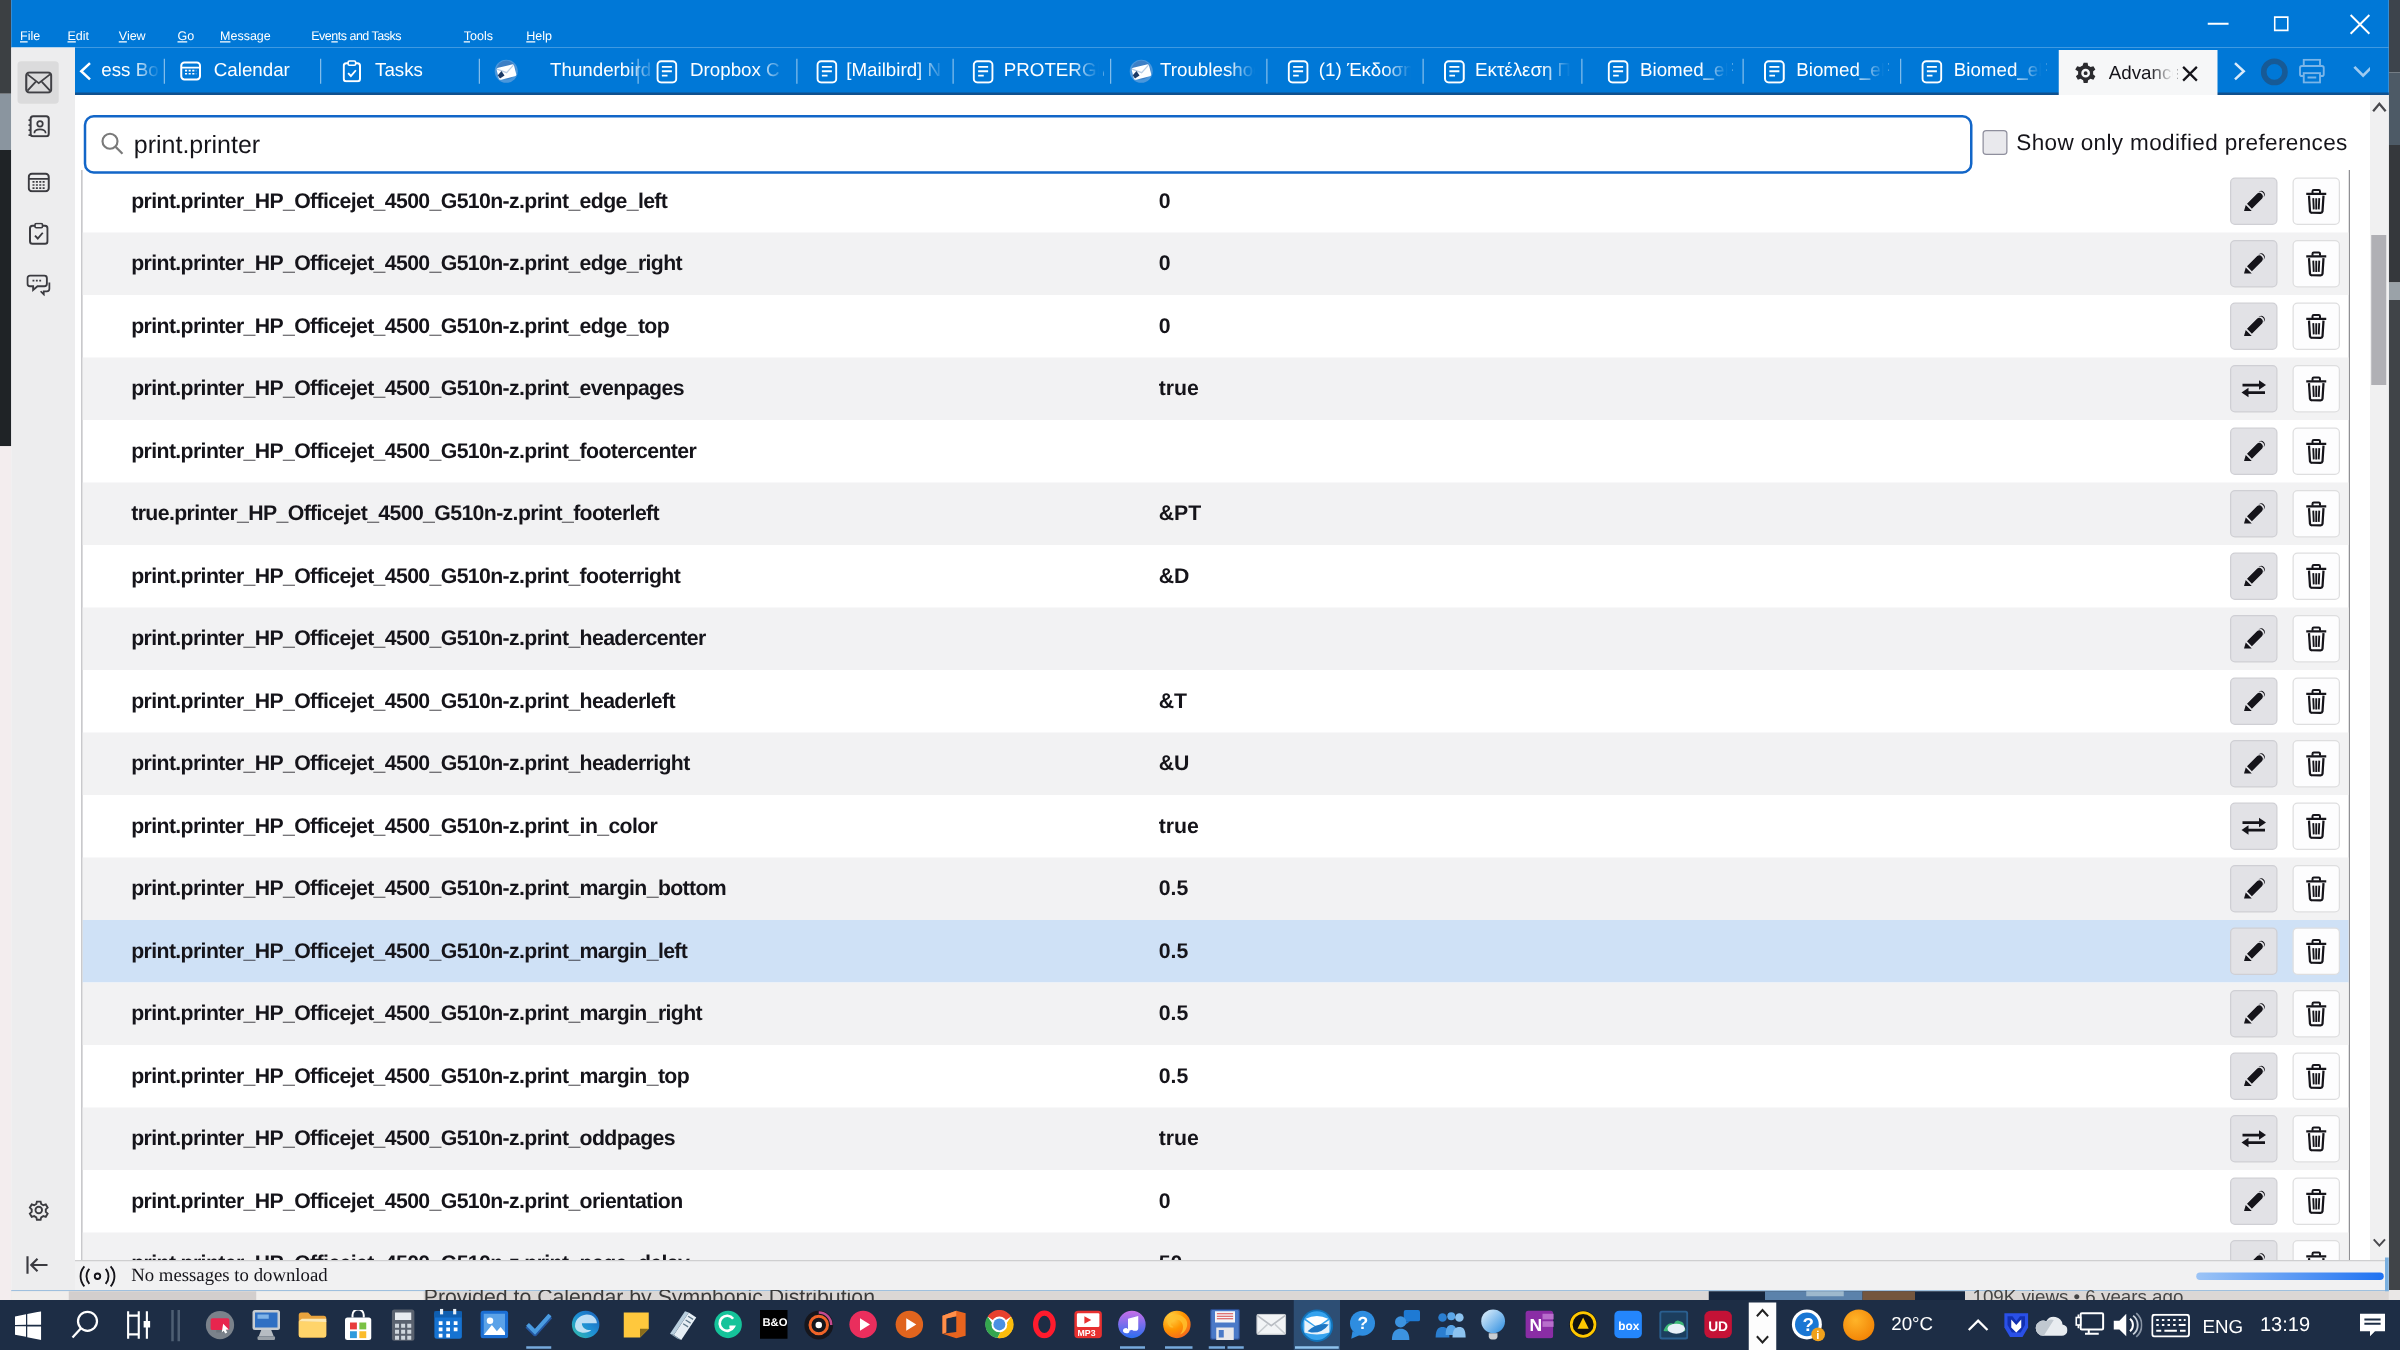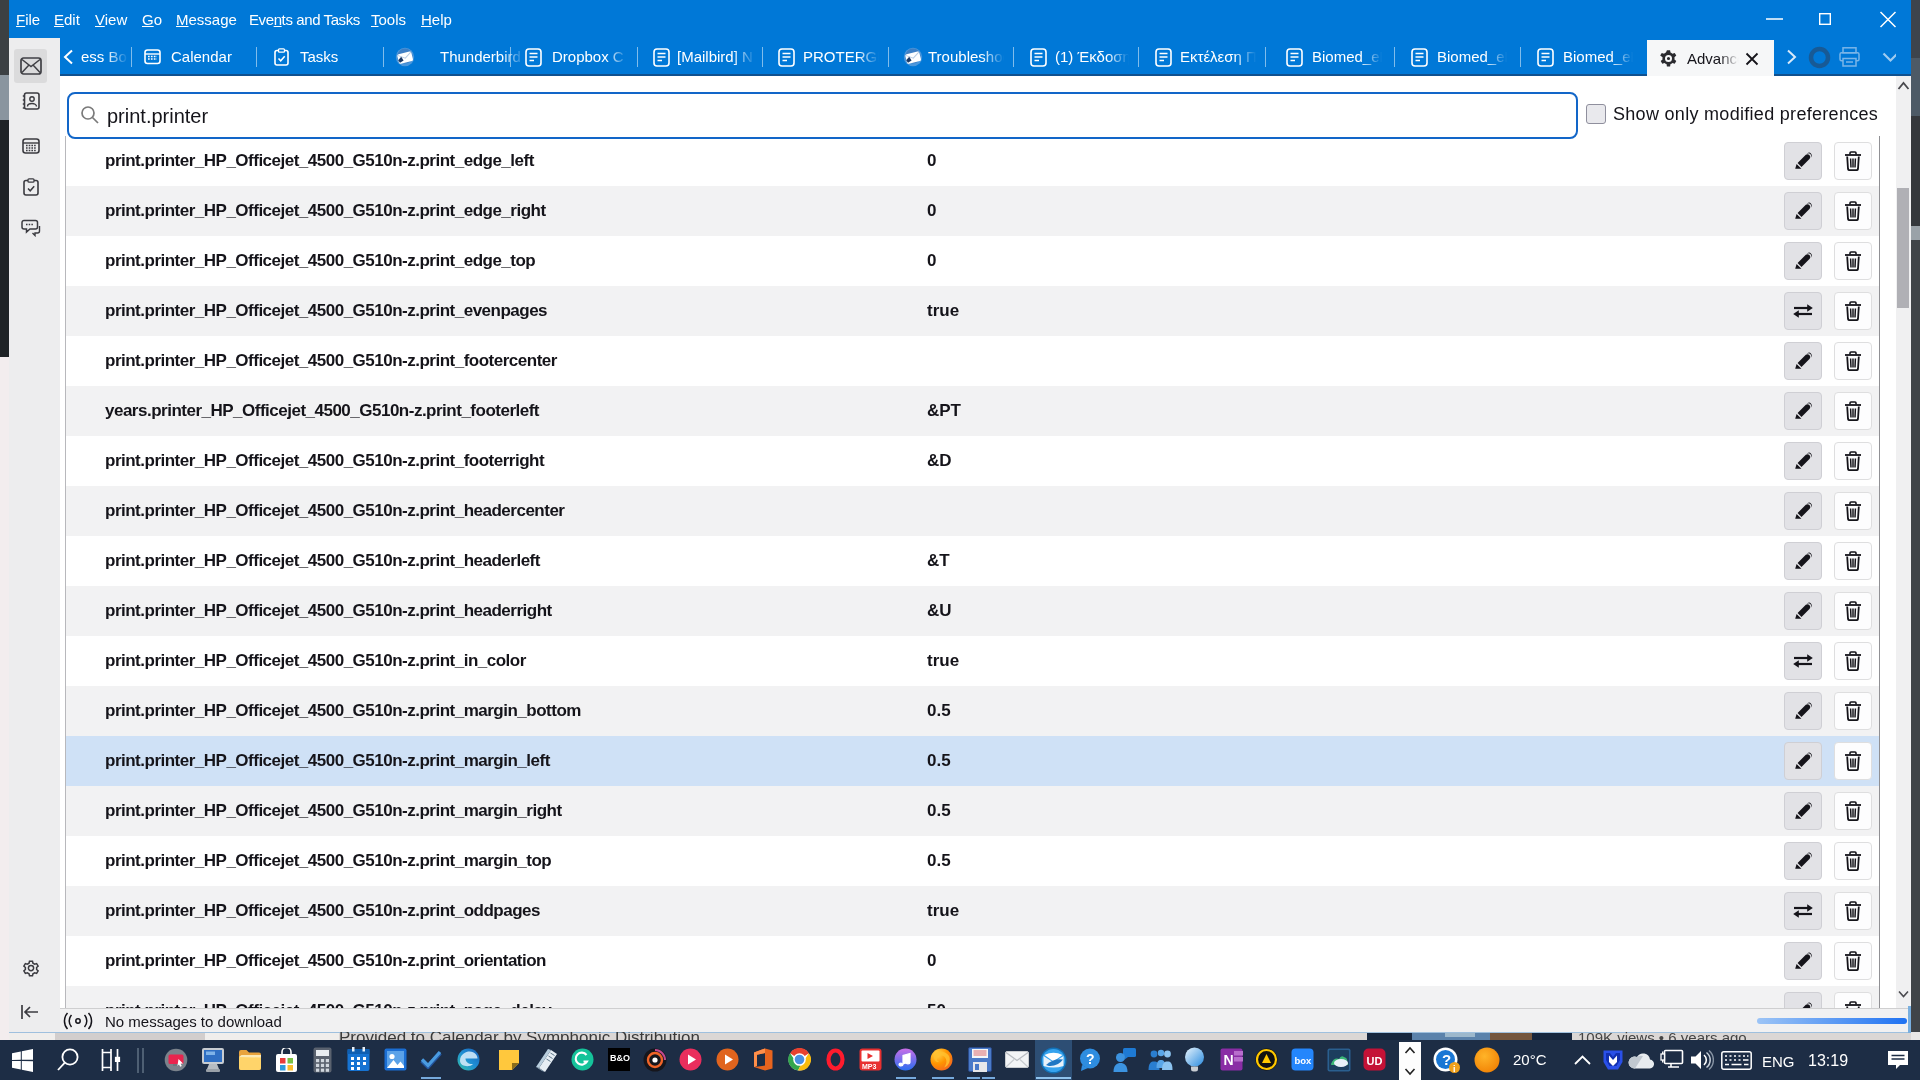--- a/index.html
+++ b/index.html
@@ -2,21 +2,21 @@
 <html><head>
 <meta charset="utf-8">
 <style>
 * { margin:0; padding:0; box-sizing:border-box; }
 html,body { width:1920px; height:1080px; overflow:hidden; }
 body { font-family:"Liberation Sans", sans-serif; position:relative; background:#fff; }
 .abs { position:absolute; }
 svg { display:block; }
 
 #titlebar { left:9px; top:0; width:1902px; height:38px; background:#0078d7; }
-.menuitem { position:absolute; top:11px; color:#fff; font-size:15px; white-space:nowrap; }
+.menuitem { position:absolute; top:24px; color:#fff; font-size:10px; white-space:nowrap; }
 .winctl { position:absolute; top:0; height:38px; color:#fff; }
 
 #sidebar { left:9px; top:38px; width:51px; height:994px; background:#ededee; }
 .sideicon { position:absolute; }
 
 #tabstrip { left:60px; top:38px; width:1836px; height:38px; background:#0078d7; }
 #tsright { left:1896px; top:38px; width:15px; height:38px; background:#0078d7; border-bottom:2px solid #10518f; }
 .tabsep { position:absolute; top:9px; width:1px; height:20px; background:rgba(255,255,255,.5); }
 .tablabel { position:absolute; top:10px; color:#fff; font-size:15px; white-space:nowrap; overflow:hidden; }
 .fade:after { content:""; position:absolute; right:0; top:0; bottom:0; width:26px; background:linear-gradient(90deg, rgba(0,120,215,0), #0078d7 85%); }
@@ -37,21 +37,21 @@
 .rname { position:absolute; left:39px; top:15px; font-size:17px; font-weight:bold; color:#15141a; letter-spacing:-0.5px; }
 .rval { position:absolute; left:861px; top:15px; font-size:17px; font-weight:bold; color:#15141a; }
 .btn { position:absolute; top:6px; width:38px; height:38px; border-radius:4px; }
 .btn.edit { left:1718px; background:#e2e2e6; border:1px solid #cfcfd4; }
 .btn.del { left:1768px; background:#fdfdfe; border:1px solid #dededf; }
 .btn svg { margin:7px auto; }
 
 #scrollbar { left:1896px; top:76px; width:15px; height:932px; background:#f0f0f1; }
 #sthumb { position:absolute; left:1px; top:112px; width:12px; height:120px; background:#b0b0b5; }
 
-#statusbar { left:60px; top:1008px; width:1851px; height:24px; background:#f1f1f2; border-top:1px solid #cfcfd0; }
+#statusbar { left:60px; top:1008px; width:1851px; height:24px; background:#f1f1f2; border-top:1px solid #cfcfd0;font-family:Liberation Serif, serif; }
 #stattext { position:absolute; left:45px; top:4px; font-size:15px; color:#15141a; }
 #progress { position:absolute; left:1697px; top:9px; width:150px; height:6px; border-radius:3px; background:linear-gradient(90deg,#9cc4f6,#1f72f2); }
 
 #sliver { left:0; top:1032px; width:1920px; height:8px; background:#e9e7e6; overflow:hidden; }
 
 #taskbar { left:0; top:1040px; width:1920px; height:40px; background:#1d2d45; }
 .tbi { position:absolute; }
 .tbtext { position:absolute; color:#fff; white-space:nowrap; }
 .uline { position:absolute; top:37px; height:2px; background:#76a9dc; }
 </style>
@@ -329,21 +329,21 @@
         <span class="btn del">
           <svg width="22" height="22" viewBox="0 0 22 22">
             <path fill="none" stroke="#15141a" stroke-width="1.8" d="M5.2 6.5 L6 19 A 1.5 1.5 0 0 0 7.5 20.2 H14.5 A 1.5 1.5 0 0 0 16 19 L16.8 6.5"></path>
             <path stroke="#15141a" stroke-width="1.8" d="M3 5 H19"></path>
             <path fill="none" stroke="#15141a" stroke-width="1.6" d="M8 4.6 V3 A 1 1 0 0 1 9 2 H13 A 1 1 0 0 1 14 3 V4.6"></path>
             <path stroke="#15141a" stroke-width="1.5" d="M8.6 8.5 L9 17.5 M11 8.5 V17.5 M13.4 8.5 L13 17.5"></path>
           </svg>
         </span>
       </div>
       <div class="row g" style="top:250px">
-        <span class="rname">years.printer_HP_Officejet_4500_G510n-z.print_footerleft</span>
+        <span class="rname">true.printer_HP_Officejet_4500_G510n-z.print_footerleft</span>
         <span class="rval">&amp;PT</span>
         <span class="btn edit">
           <svg width="22" height="22" viewBox="0 0 22 22">
             <path fill="#15141a" d="M3.2 18.8 L4.6 14 L9.4 18.8 Z M5.6 13 L13.8 4.8 A 2.8 2.8 0 0 1 17.7 8.7 L9.5 16.9 Z M14.8 3.8 A 2.8 2.8 0 0 1 18.7 7.7 L19.3 7.1 A 2.8 2.8 0 0 0 15.4 3.2 Z"></path>
           </svg>
         </span>
         <span class="btn del">
           <svg width="22" height="22" viewBox="0 0 22 22">
             <path fill="none" stroke="#15141a" stroke-width="1.8" d="M5.2 6.5 L6 19 A 1.5 1.5 0 0 0 7.5 20.2 H14.5 A 1.5 1.5 0 0 0 16 19 L16.8 6.5"></path>
             <path stroke="#15141a" stroke-width="1.8" d="M3 5 H19"></path>

